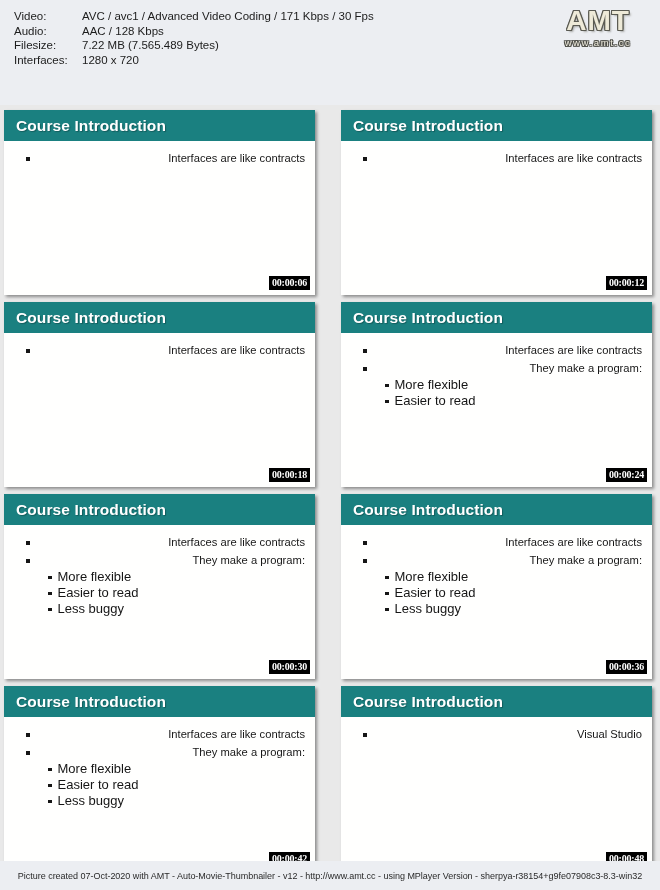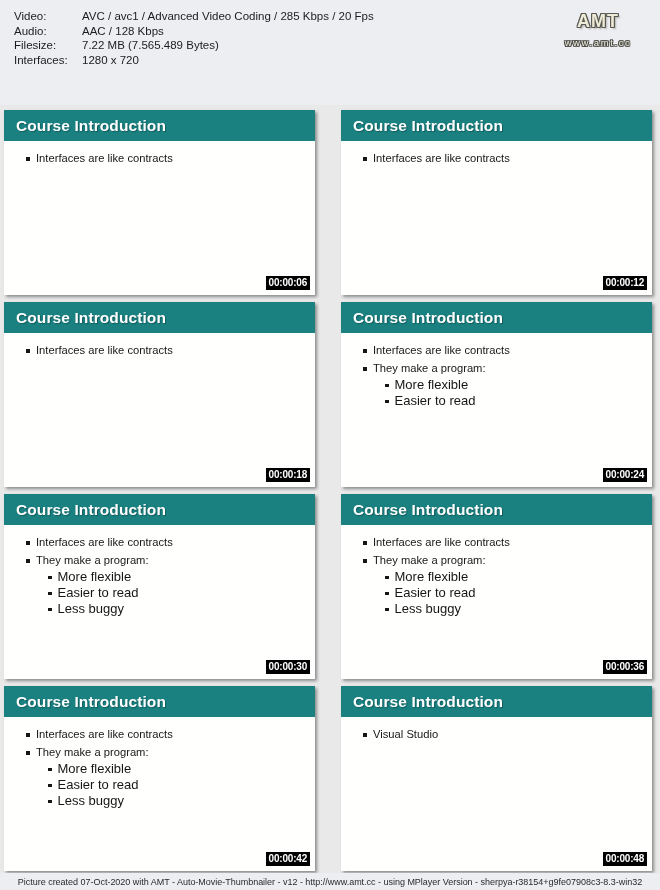--- a/index.html
+++ b/index.html
@@ -35,21 +35,21 @@
 
   .logo {
     position:absolute;
     right:10px;
     top:6px;
     width:104px;
     height:46px;
     text-align:center;
   }
   .logo-amt {
-    font-size:18px;
+    font-size:28px;
     font-weight:bold;
     letter-spacing:1px;
     color:#eeead8;
     line-height:30px;
     text-shadow:
        1px 0 0 #5a5a52, -1px 0 0 #5a5a52,
        0 1px 0 #5a5a52,  0 -1px 0 #5a5a52,
        1px 1px 0 #5a5a52, -1px -1px 0 #5a5a52,
        1px -1px 0 #5a5a52, -1px 1px 0 #5a5a52,
        2px 2px 2px rgba(90,90,82,.45);
@@ -115,68 +115,68 @@
     align-items:flex-start;
     color:#161616;
   }
   .bullet .sq {
     flex:0 0 auto;
     display:inline-block;
     background:#161616;
     margin-right:6px;
   }
 
-  .bullet.lvl1 { font-size:11.2px; line-height:17.5px; padding-left:10px; }
+  .bullet.lvl1 { font-size:11.2px; line-height:17.5px; padding-left:10px;justify-content:space-between; }
   .bullet.lvl1 .sq { width:4px; height:4px; margin-top:7px; }
 
   .bullet.lvl2 { font-size:13px; line-height:16px; padding-left:32px; }
   .bullet.lvl2 .sq { width:3.5px; height:3.5px; margin-top:6.5px; }
 
   .timestamp {
     position:absolute;
     right:4px;
     bottom:4px;
     background:#000000;
     color:#ffffff;
     font-size:10px;
     font-weight:bold;
     line-height:12px;
     padding:1px 3px;
     border:1px solid #ffffff;
     letter-spacing:-.2px;
-    font-family:Liberation Sans, sans-serif;
+    font-family:Liberation Serif, serif;
     margin-left:44px;
   }
 
   
   .footer {
     position:absolute;
     left:0; bottom:0;
     width:660px;
-    height:17px;
+    height:29px;
     background:#eceef2;
     display:flex;
     align-items:center;
     justify-content:center;
   }
   .footer-text {
     font-size:9px;
     color:#2a2a2a;
     white-space:nowrap;
     letter-spacing:-.02px;
   }
 </style>
 </head>
 <body>
 
 <div class="header">
   <div id="meta-list">
       <div class="meta-row">
         <div class="meta-label">Video:</div>
-        <div class="meta-value">AVC / avc1 / Advanced Video Coding / 285 Kbps / 20 Fps</div>
+        <div class="meta-value">AVC / avc1 / Advanced Video Coding / 171 Kbps / 30 Fps</div>
       </div>
       <div class="meta-row">
         <div class="meta-label">Audio:</div>
         <div class="meta-value">AAC / 128 Kbps</div>
       </div>
       <div class="meta-row">
         <div class="meta-label">Filesize:</div>
         <div class="meta-value">7.22 MB (7.565.489 Bytes)</div>
       </div>
       <div class="meta-row">

